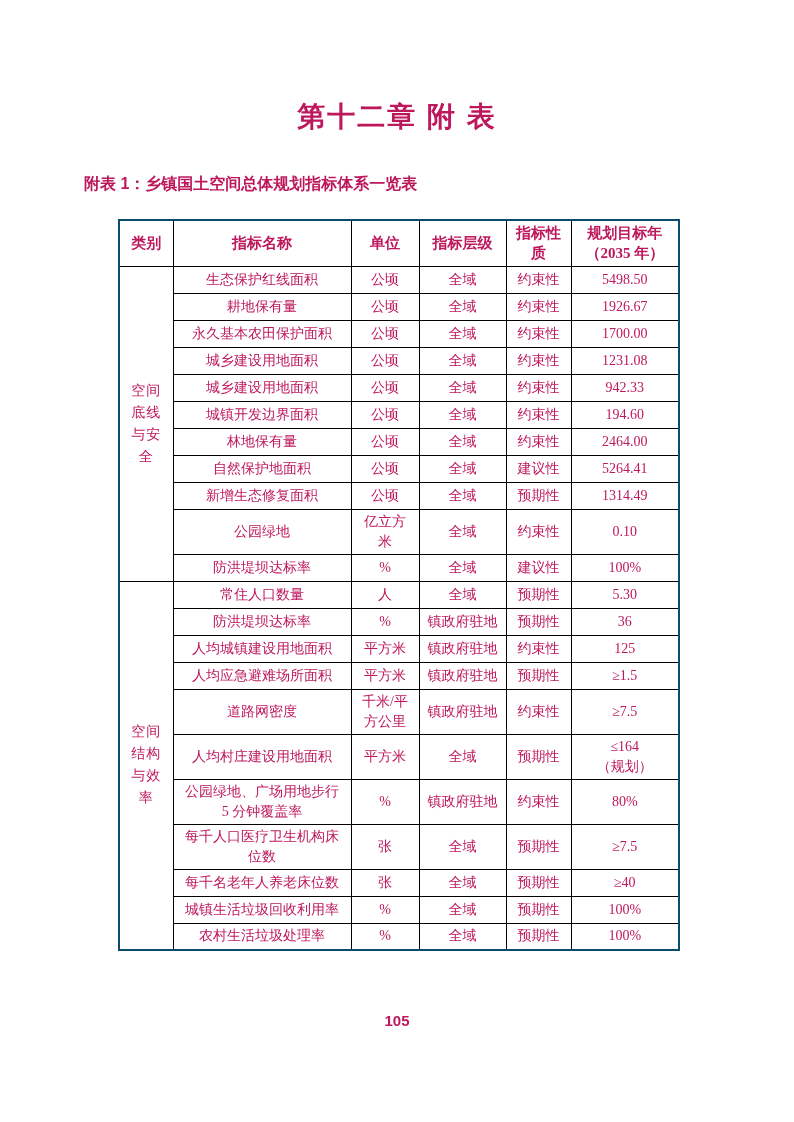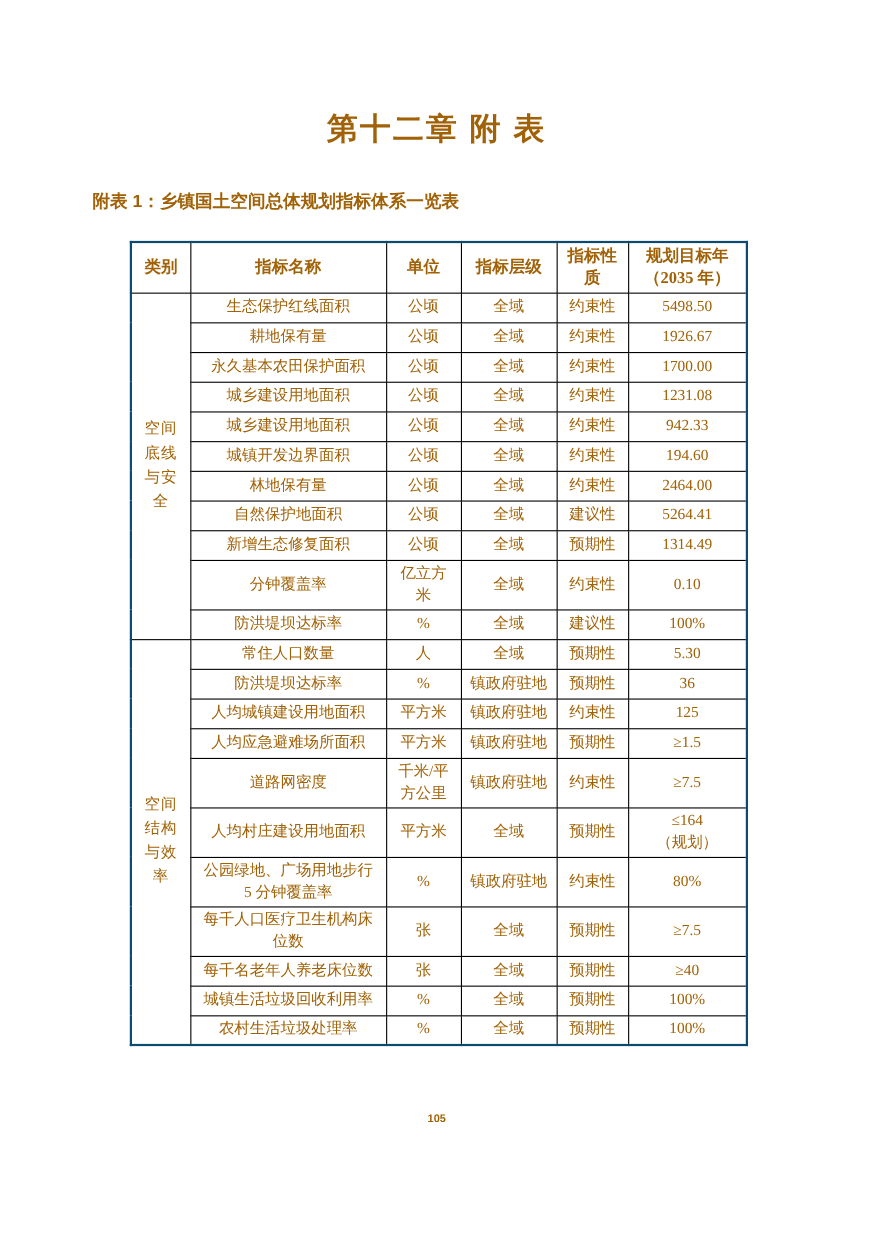--- a/index.html
+++ b/index.html
@@ -4,21 +4,21 @@
 <style>
   html, body { margin: 0; padding: 0; background: #e8e8e8; }
   .page {
     position: relative;
     width: 794px;
     height: 1122px;
     margin: 0 auto;
     background: #ffffff;
     box-sizing: border-box;
     padding-top: 100px;
-    color: #a16207;
+    color: #be185d;
     font-family: "Liberation Serif", "DejaVu Serif", serif;
   }
   .chapter-title {
     margin: 0;
     text-align: center;
     font-family: "Liberation Sans", "DejaVu Sans", sans-serif;
     font-weight: bold;
     font-size: 28px;
     line-height: 34px;
     letter-spacing: 2px;
@@ -64,21 +64,21 @@
     text-align: center;
   }
   .page-number {
     position: absolute;
     top: 1012px;
     left: 0;
     right: 0;
     text-align: center;
     font-family: "Liberation Sans", "DejaVu Sans", sans-serif;
     font-weight: bold;
-    font-size: 10px;
+    font-size: 15px;
   }
 </style>
 </head>
 <body>
 
 <div class="page">
 
   <h1 class="chapter-title">第十二章 附 表</h1>
 
   <div class="table-caption">附表 1：乡镇国土空间总体规划指标体系一览表</div>
@@ -166,21 +166,21 @@
           <td>5264.41</td>
         </tr>
         <tr>
           <td>新增生态修复面积</td>
           <td>公顷</td>
           <td>全域</td>
           <td>预期性</td>
           <td>1314.49</td>
         </tr>
         <tr>
-          <td>分钟覆盖率</td>
+          <td>公园绿地</td>
           <td>亿立方
 米</td>
           <td>全域</td>
           <td>约束性</td>
           <td>0.10</td>
         </tr>
         <tr>
           <td>防洪堤坝达标率</td>
           <td>%</td>
           <td>全域</td>

